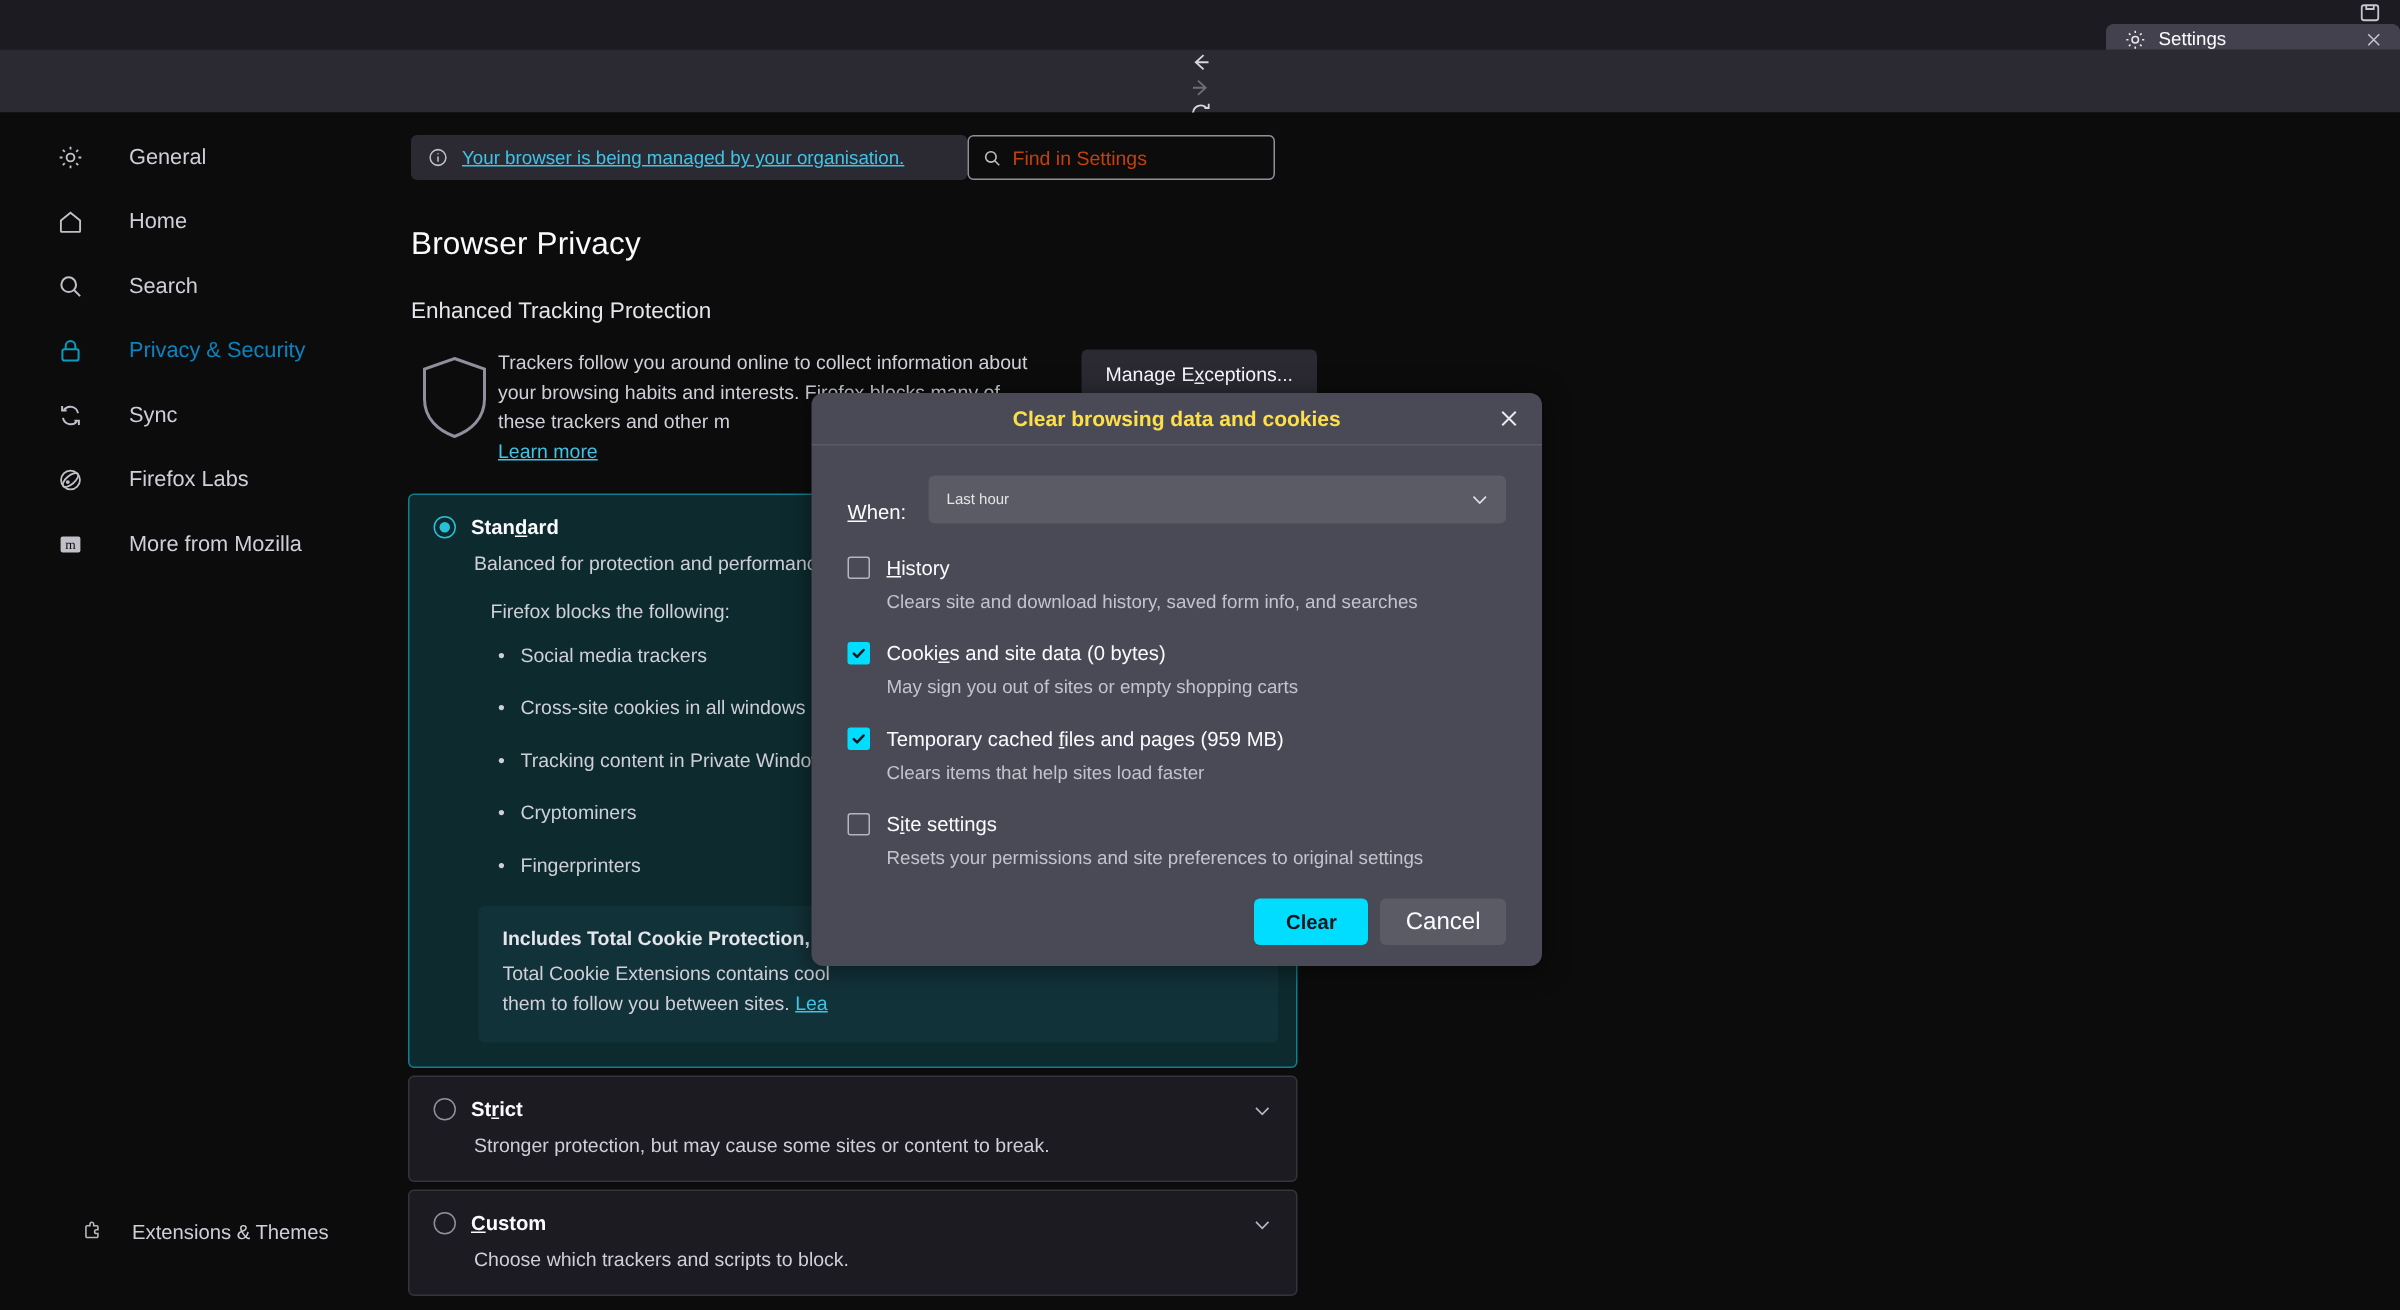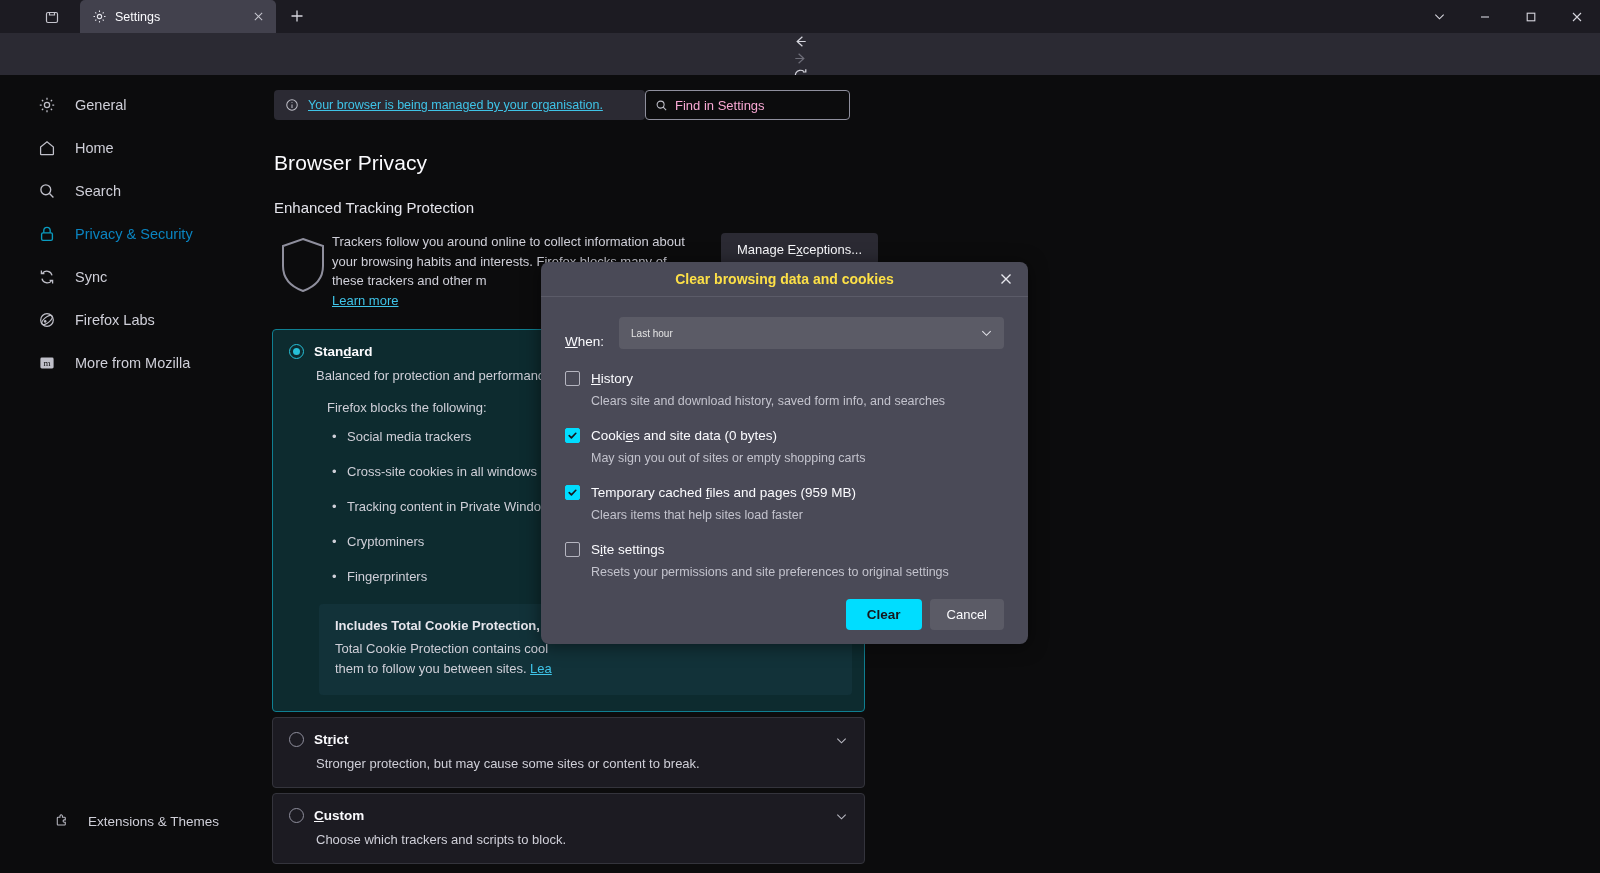--- a/index.html
+++ b/index.html
@@ -8,21 +8,21 @@
     background: #0c0c0d;
     font-family: "Liberation Sans", sans-serif;
     overflow: hidden;
     color: #fbfbfe;
   }
 
   
   .titlebar {
     position: absolute; left: 0; top: 0; width: 1600px; height: 33px;
     background: #1c1b22;
-    display: flex; align-items: flex-end;
+    display: flex; align-items: flex-end; flex-direction: column;
   }
   .tab-list-btn {
     width: 40px; height: 33px; display: flex; align-items: center; justify-content: center;
     margin-left: 32px; margin-bottom: 0;
   }
   .tab {
     height: 33px; min-width: 196px; max-width: 196px;
     background: #42414d; border-radius: 5px 5px 0 0;
     display: flex; align-items: center; padding: 0 8px 0 12px; gap: 8px;
     margin-left: 8px;
@@ -60,21 +60,21 @@
     border-radius: 4px; margin-right: 4px; }
   .tb-btn { width: 33px; height: 32px; display: flex; align-items: center; justify-content: center;
     border-radius: 4px; position: relative; }
 
   
   .page { position: absolute; left: 0; top: 75px; width: 1600px; height: 798px; background: #0c0c0d; }
 
   
   .sidebar { position: absolute; left: 0; top: 0; width: 272px; height: 798px; }
   .side-item {
-    display: flex; align-items: center; gap: 19px; height: 36px;
+    display: flex; align-items: center; gap: 30px; height: 36px;
     margin: 0 16px; padding-left: 22px; border-radius: 4px; margin-bottom: 7px;
     color: #cfcfd8; font-size: 14.5px;
   }
   .side-item.active { color: #0df; }
   .side-item.active .side-label { color: #0a84c0; }
   .side-label { white-space: nowrap; }
   .side-bottom { position: absolute; left: 0; bottom: 34px; width: 272px; }
   .side-bottom .side-item { font-size: 13.5px; gap: 18px; padding-left: 38px; height: 32px; margin-bottom: 2px;}
 
   
@@ -84,21 +84,21 @@
     width: 371px; height: 30px; background: #2b2a33; border-radius: 4px;
     display: flex; align-items: center; gap: 9px; padding: 0 11px;
   }
   .managed-link {
     font-size: 12.5px; color: #3fc4e8; text-decoration: underline; white-space: nowrap;
   }
   .search-box {
     width: 205px; height: 30px; background: transparent; border: 1px solid #8f8f9d;
     border-radius: 4px; display: flex; align-items: center; gap: 7px; padding: 0 9px;
   }
-  .search-ph { font-size: 13px; color: #f9a8d4; }
+  .search-ph { font-size: 13px; color: #c2410c; }
 
   h1.page-title { font-size: 21px; font-weight: 400; color: #fbfbfe; margin: 31px 0 0 2px; letter-spacing: .1px;}
   h2.sec-title { font-size: 15px; font-weight: 400; color: #e5e5ec; margin: 24px 0 0 2px; }
 
   .etp-row { display: flex; align-items: flex-start; margin-top: 14px; padding-left: 2px; }
   .shield { width: 58px; flex: 0 0 58px; display:flex; justify-content:center; padding-top: 6px; }
   .etp-text { width: 355px; font-size: 13px; line-height: 19.5px; color: #cfcfd8; padding-top: 2px; }
   .etp-text a { color: #3fc4e8; text-decoration: underline; }
   .manage-btn {
     margin-left: 34px; margin-top: 3px; height: 32px; background: #2b2a33; color: #fbfbfe;
@@ -171,21 +171,21 @@
   .chk-desc { font-size: 12.5px; color: #c3c3cd; margin: 8px 0 20px 26px; }
 
   .dlg-actions { display: flex; justify-content: flex-end; gap: 8px; margin-top: 5px; }
   .btn-clear {
     background: #0df; color: #16161c; border: none; border-radius: 4px;
     height: 31px; padding: 0 21px; font-size: 13.5px; font-weight: 600;
     font-family: "Liberation Sans", sans-serif;
   }
   .btn-cancel {
     background: #5b5b66; color: #fbfbfe; border: none; border-radius: 4px;
-    height: 31px; padding: 0 17px; font-size: 13px;
+    height: 31px; padding: 0 17px; font-size: 16px;
     font-family: "Liberation Sans", sans-serif;
   }
   svg { display: block; }
 </style>
 </head>
 <body>
 
 <div class="titlebar">
   <div class="tab-list-btn">
     <svg width="16" height="16" viewBox="0 0 16 16" fill="none" stroke="#c5c5ce" stroke-width="1.2">
@@ -446,21 +446,21 @@
         <ul class="block-list">
           <li>Social media trackers</li>
           <li>Cross-site cookies in all windows</li>
           <li>Tracking content in Private Windows</li>
           <li>Cryptominers</li>
           <li>Fingerprinters</li>
         </ul>
         <div class="tcp-box">
           <div class="tcp-title">Includes Total Cookie Protection, ou</div>
           <div class="tcp-body">
-            <span>Total Cookie Protection contains cool</span><br>
+            <span>Total Cookie Extensions contains cool</span><br>
             <span>them to follow you between sites. </span><a href="#">Lea</a>
           </div>
         </div>
       </div>
 
       <div class="opt-card">
         <div class="opt-head">
           <span class="radio"></span>
           <span class="opt-name">St<u>r</u>ict</span>
         </div>

